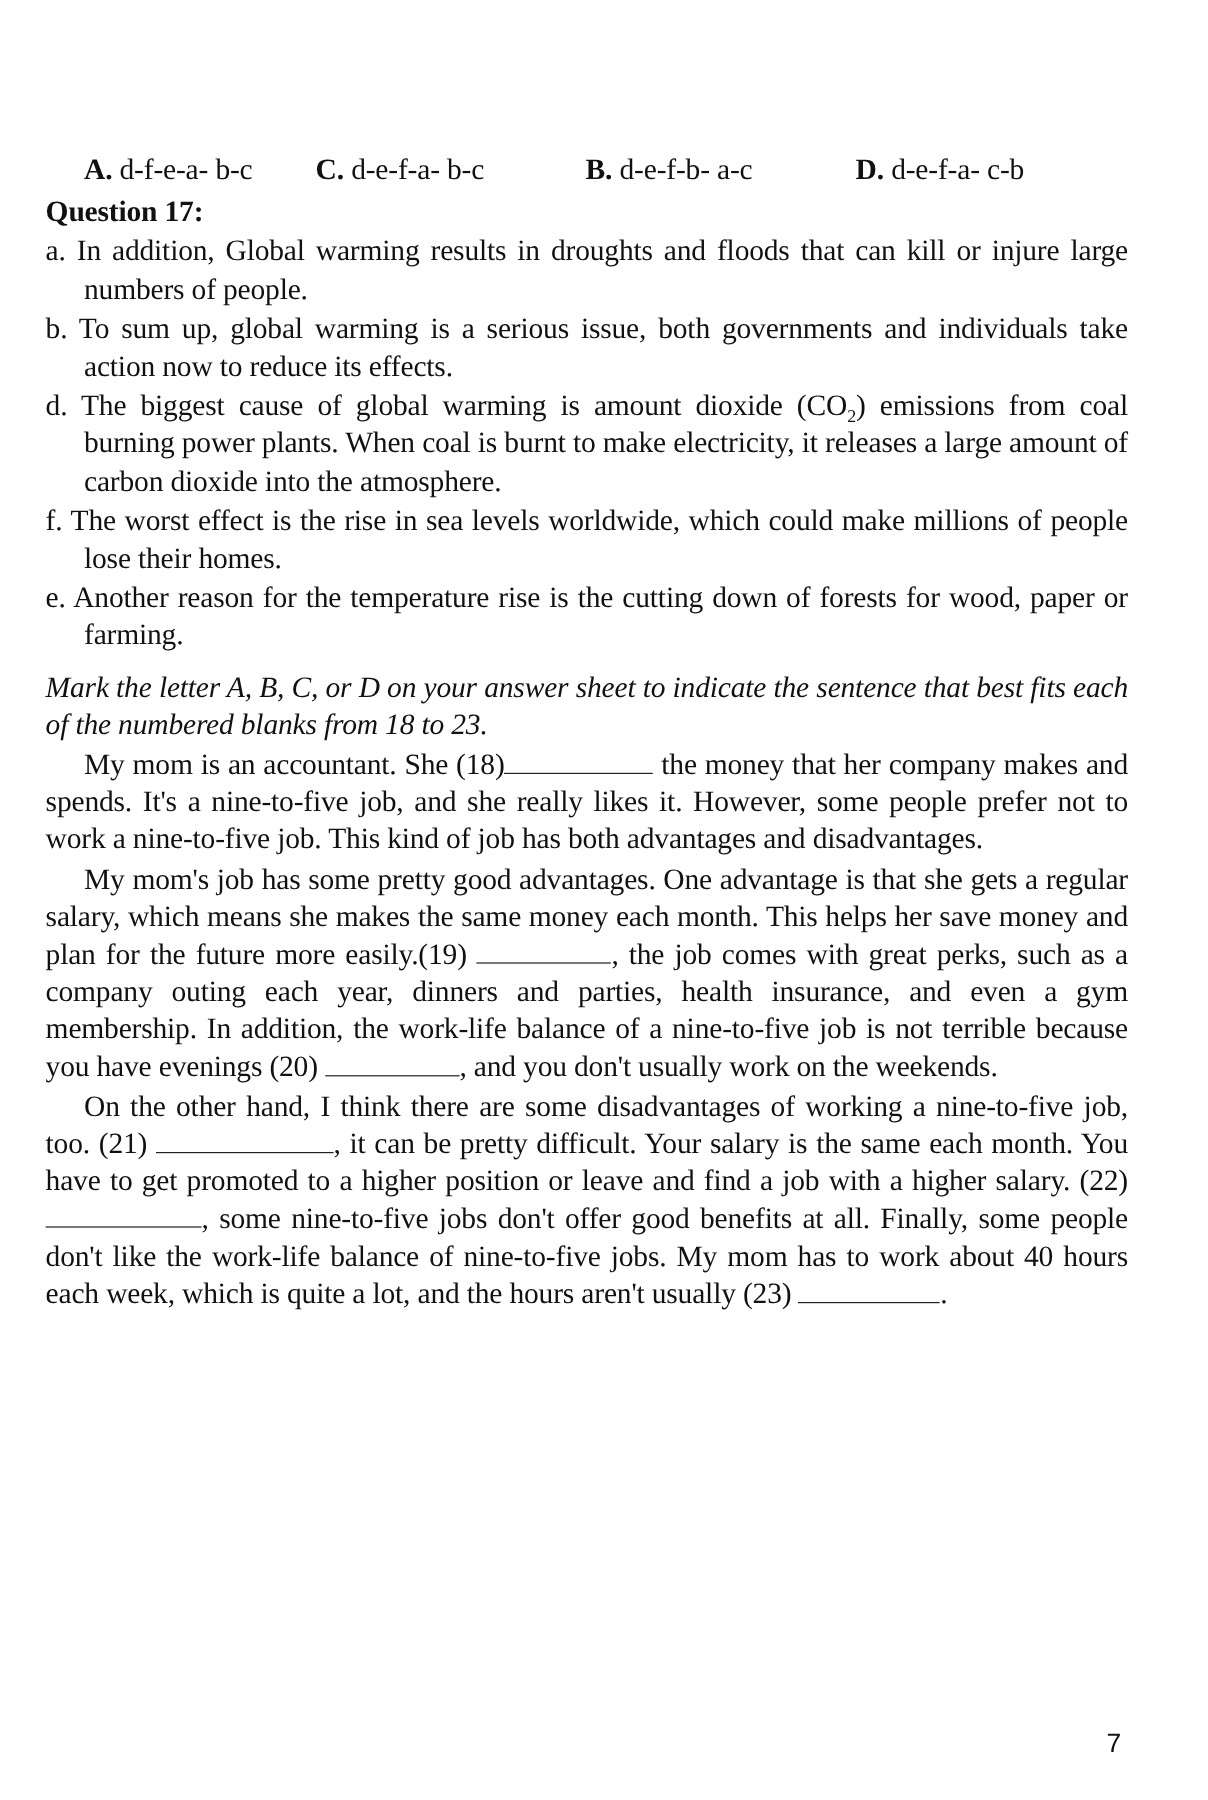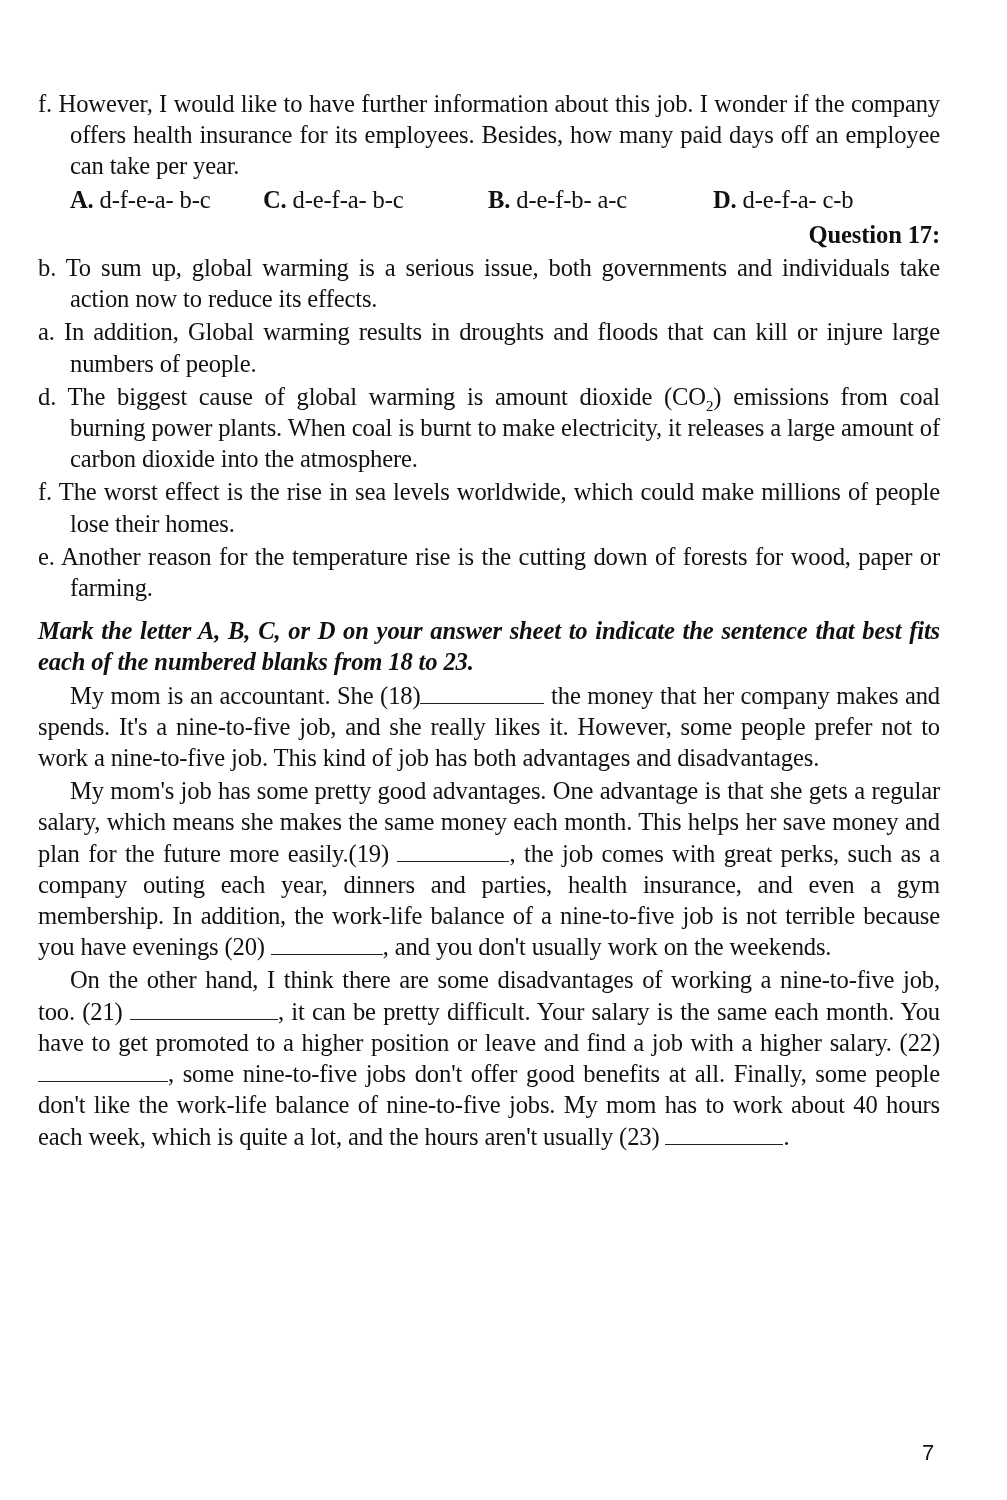--- a/index.html
+++ b/index.html
@@ -4,47 +4,46 @@
 <style>
   html, body { margin: 0; padding: 0; background: #ffffff; }
   body {
     width: 1007px; height: 1500px; position: relative; overflow: hidden;
     font-family: "Liberation Serif", serif; color: #111111;
   }
   .page { position: absolute; left: 38px; top: 88px; width: 902px; }
   .text { font-size: 24.6px; line-height: 31.2px; letter-spacing: -0.15px; }
   .item { padding-left: 32px; text-indent: -32px; text-align: justify; margin: 0 0 2px 0; }
   .opts { display: flex; padding-left: 32px; margin: 2px 0 4px 0; }
-  .opt { white-space: nowrap; }
+  .opt { white-space: nowrap; margin-top: 36px; }
   .opt b { font-weight: bold; }
-  .qhead { font-weight: bold; margin: 2px 0 2px 0; text-align: right; }
-  .instr { font-weight: bold; font-style: italic; text-align: justify; margin: 12px 0 2px 0; }
+  .qhead { font-weight: bold; margin: 2px 0 2px 0; }
+  .instr { font-weight: normal; font-style: italic; text-align: justify; margin: 12px 0 2px 0; }
   .para { text-indent: 32px; text-align: justify; margin: 0 0 2px 0; font-family: Liberation Serif, serif; }
   .blank { display: inline-block; border-bottom: 1.3px solid #222; height: 22px; vertical-align: baseline; }
   .pagenum { position: absolute; left: 922px; top: 1440px; font-family: "Liberation Sans", sans-serif; font-size: 22px; }
   sub { font-size: 15px; line-height: 0; }
 </style>
 </head>
 <body>
 
 <div class="page text">
 
-  <p class="item"><span>f.</span> <span>However, I would like to have further information about this job. I wonder if the company offers health insurance for its employees. Besides, how many paid days off an employee can take per year.</span></p>
 
   <div class="opts">
     <span class="opt" style="width:193px"><b>A.</b> <span>d-f-e-a- b-c</span></span>
     <span class="opt" style="width:225px"><b>C.</b> <span>d-e-f-a- b-c</span></span>
     <span class="opt" style="width:225px"><b>B.</b> <span>d-e-f-b- a-c</span></span>
     <span class="opt"><b>D.</b> <span>d-e-f-a- c-b</span></span>
   </div>
 
   <div class="qhead">Question 17:</div>
 
+  <p class="item"><span>a.</span> <span>In addition, Global warming results in droughts and floods that can kill or injure large numbers of people.</span></p>
   <p class="item"><span>b.</span> <span>To sum up, global warming is a serious issue, both governments and individuals take action now to reduce its effects.</span></p>
-  <p class="item"><span>a.</span> <span>In addition, Global warming results in droughts and floods that can kill or injure large numbers of people.</span></p>
   <p class="item"><span>d.</span> <span>The biggest cause of global warming is amount dioxide (CO</span><sub>2</sub><span>) emissions from coal burning power plants. When coal is burnt to make electricity, it releases a large amount of carbon dioxide into the atmosphere.</span></p>
   <p class="item"><span>f.</span> <span>The worst effect is the rise in sea levels worldwide, which could make millions of people lose their homes.</span></p>
   <p class="item"><span>e.</span> <span>Another reason for the temperature rise is the cutting down of forests for wood, paper or farming.</span></p>
 
 
   <p class="instr">Mark the letter A, B, C, or D on your answer sheet to indicate the sentence that best fits each of the numbered blanks from 18 to 23.</p>
 
   <p class="para"><span>My mom is an accountant. She (18)</span><span class="blank" style="width:124px"></span><span> the money that her company makes and spends. It's a nine-to-five job, and she really likes it. However, some people prefer not to work a nine-to-five job. This kind of job has both advantages and disadvantages.</span></p>
 
   <p class="para"><span>My mom's job has some pretty good advantages. One advantage is that she gets a regular salary, which means she makes the same money each month. This helps her save money and plan for the future more easily.(19) </span><span class="blank" style="width:112px"></span><span>, the job comes with great perks, such as a company outing each year, dinners and parties, health insurance, and even a gym membership. In addition, the work-life balance of a nine-to-five job is not terrible because you have evenings (20) </span><span class="blank" style="width:112px"></span><span>, and you don't usually work on the weekends.</span></p>

